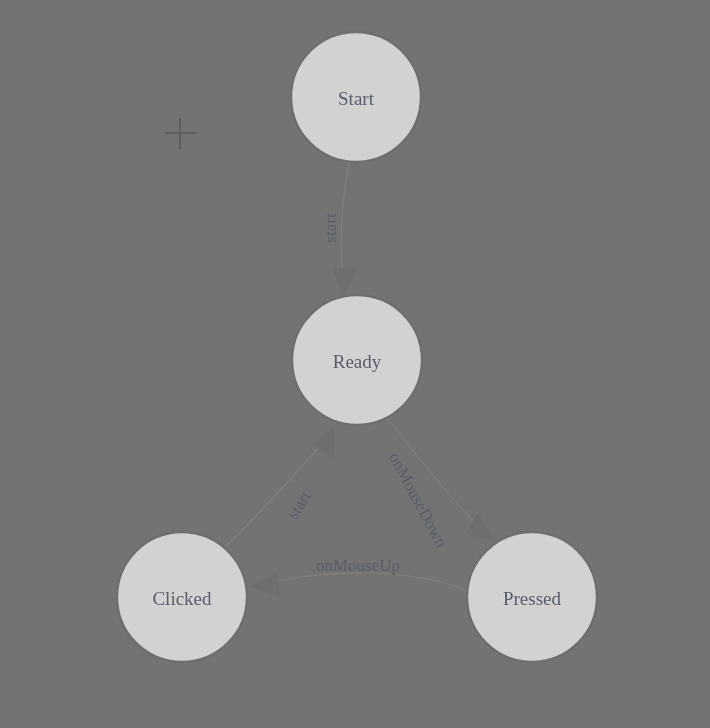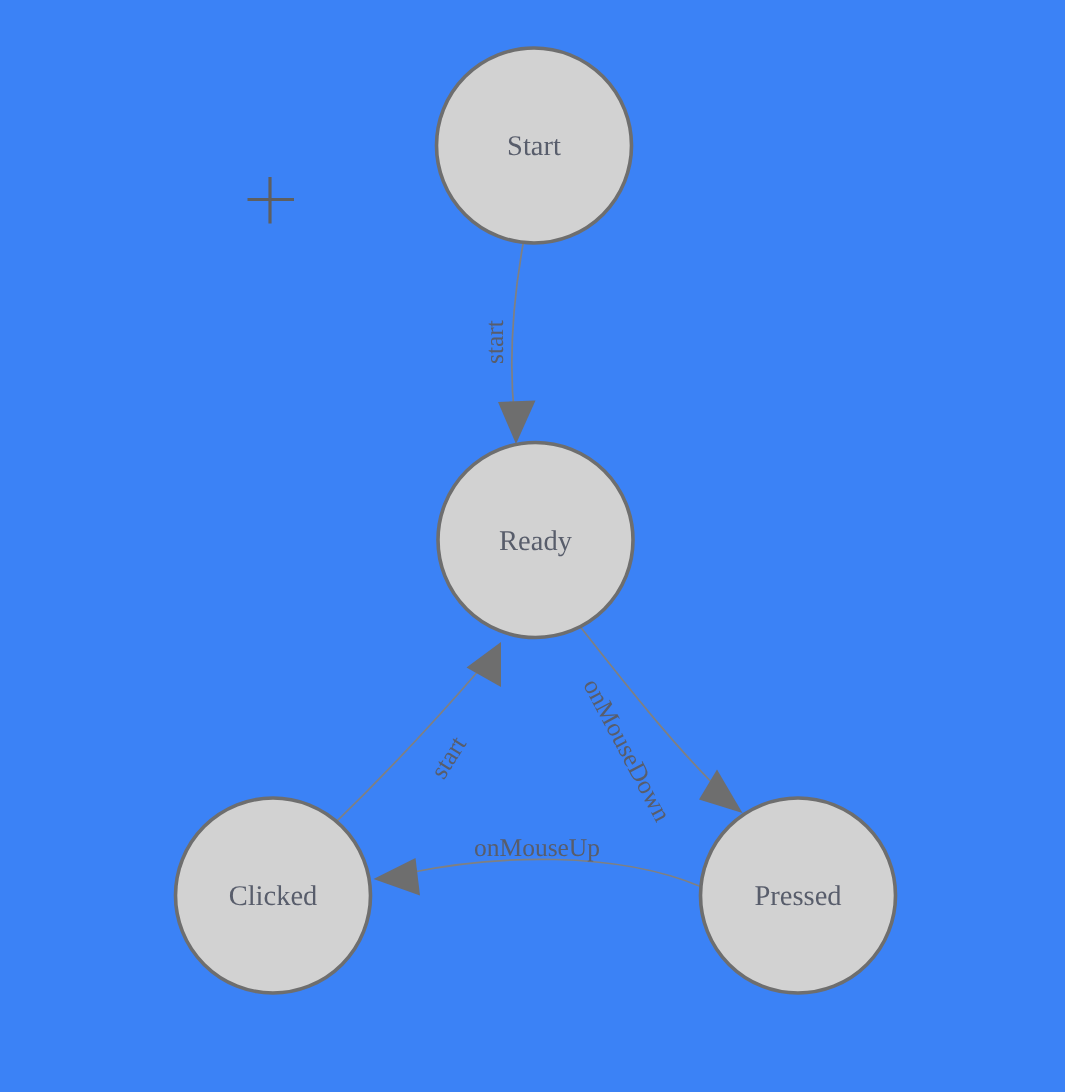--- a/index.html
+++ b/index.html
@@ -8,21 +8,21 @@
     padding: 0;
     background: #ffffff;
   }
   body {
     font-family: "Liberation Serif", "DejaVu Serif", serif;
   }
   #canvas-wrap {
     position: relative;
     width: 710px;
     height: 728px;
-    background: #3b82f6;
+    background: #737373;
     overflow: hidden;
   }
   svg#diagram {
     position: absolute;
     left: 0;
     top: 0;
     width: 710px;
     height: 728px;
     display: block;
   }

